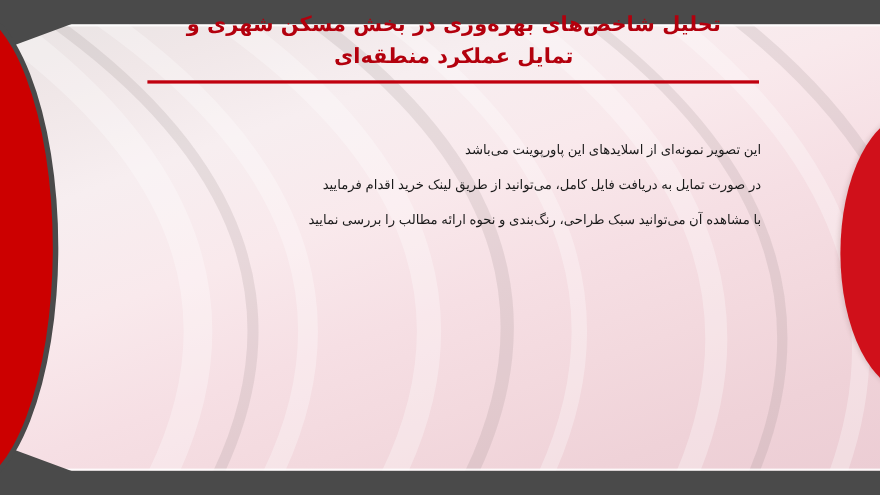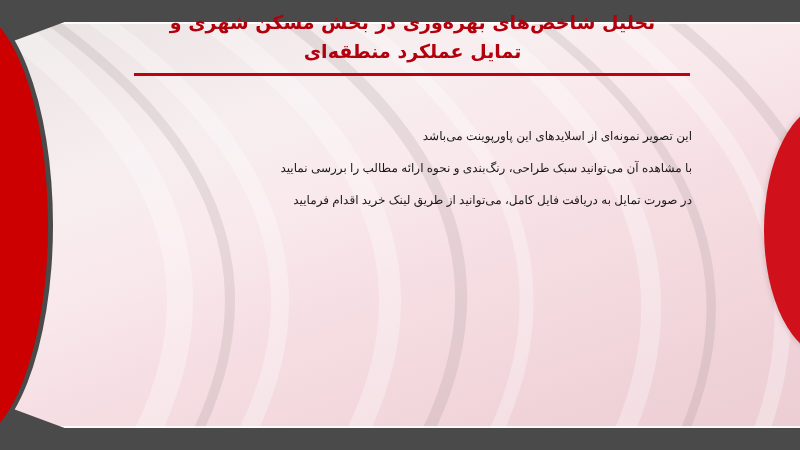--- a/index.html
+++ b/index.html
@@ -202,17 +202,17 @@
   <div class="ellipse-right"></div>
 
   <div class="title-block">
     <div class="title-line">تحلیل شاخص‌های بهره‌وری در بخش مسکن شهری و</div>
     <div class="title-line">تمایل عملکرد منطقه‌ای</div>
   </div>
   <div class="title-rule"></div>
 
   <div class="content-block">
     <div class="content-line">این تصویر نمونه‌ای از اسلایدهای این پاورپوینت می‌باشد</div>
+    <div class="content-line">در صورت تمایل به دریافت فایل کامل، می‌توانید از طریق لینک خرید اقدام فرمایید</div>
     <div class="content-line">با مشاهده آن می‌توانید سبک طراحی، رنگ‌بندی و نحوه ارائه مطالب را بررسی نمایید</div>
-    <div class="content-line">در صورت تمایل به دریافت فایل کامل، می‌توانید از طریق لینک خرید اقدام فرمایید</div>
   </div>
 
 </div>
 
 </body></html>

